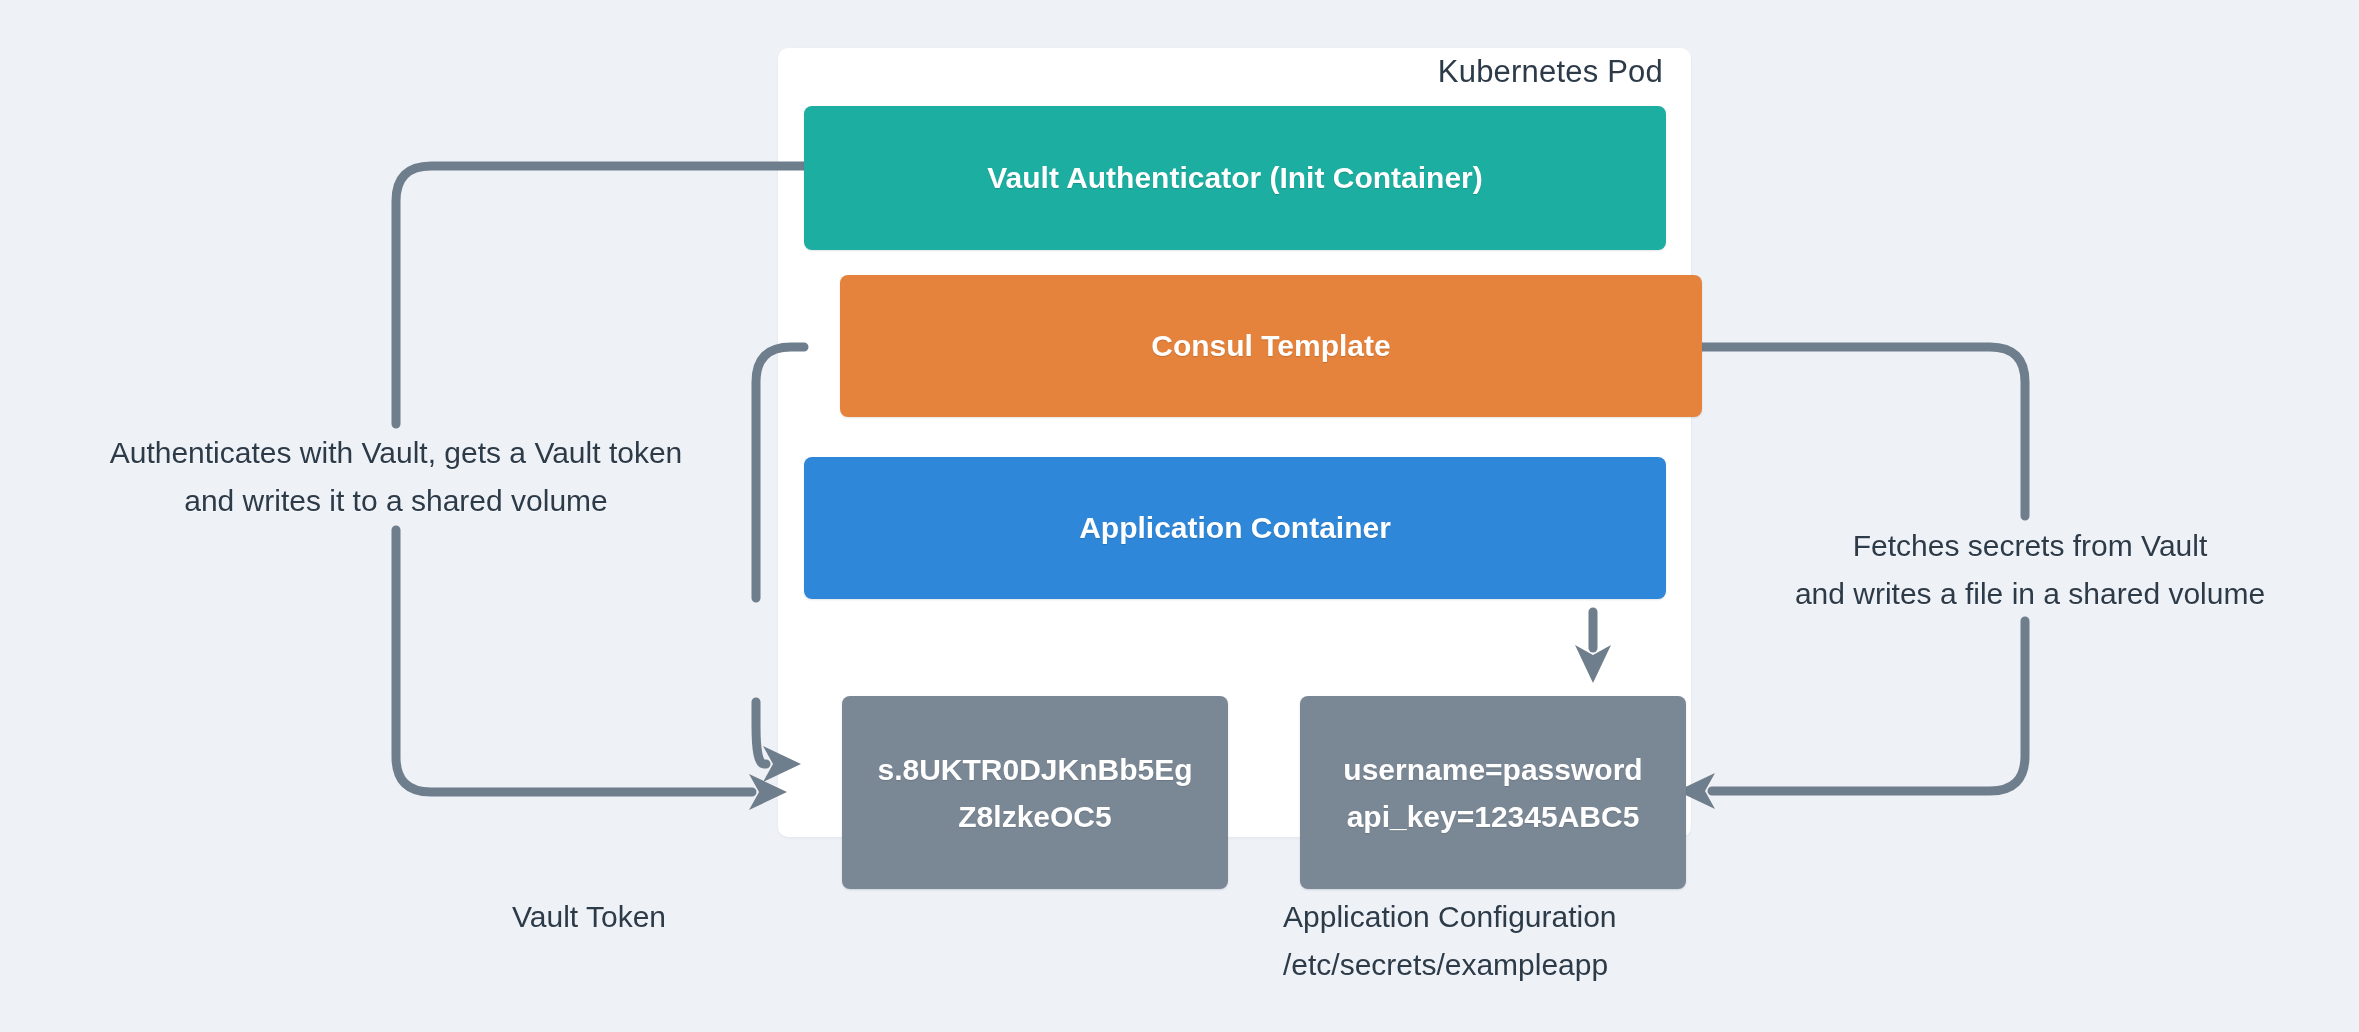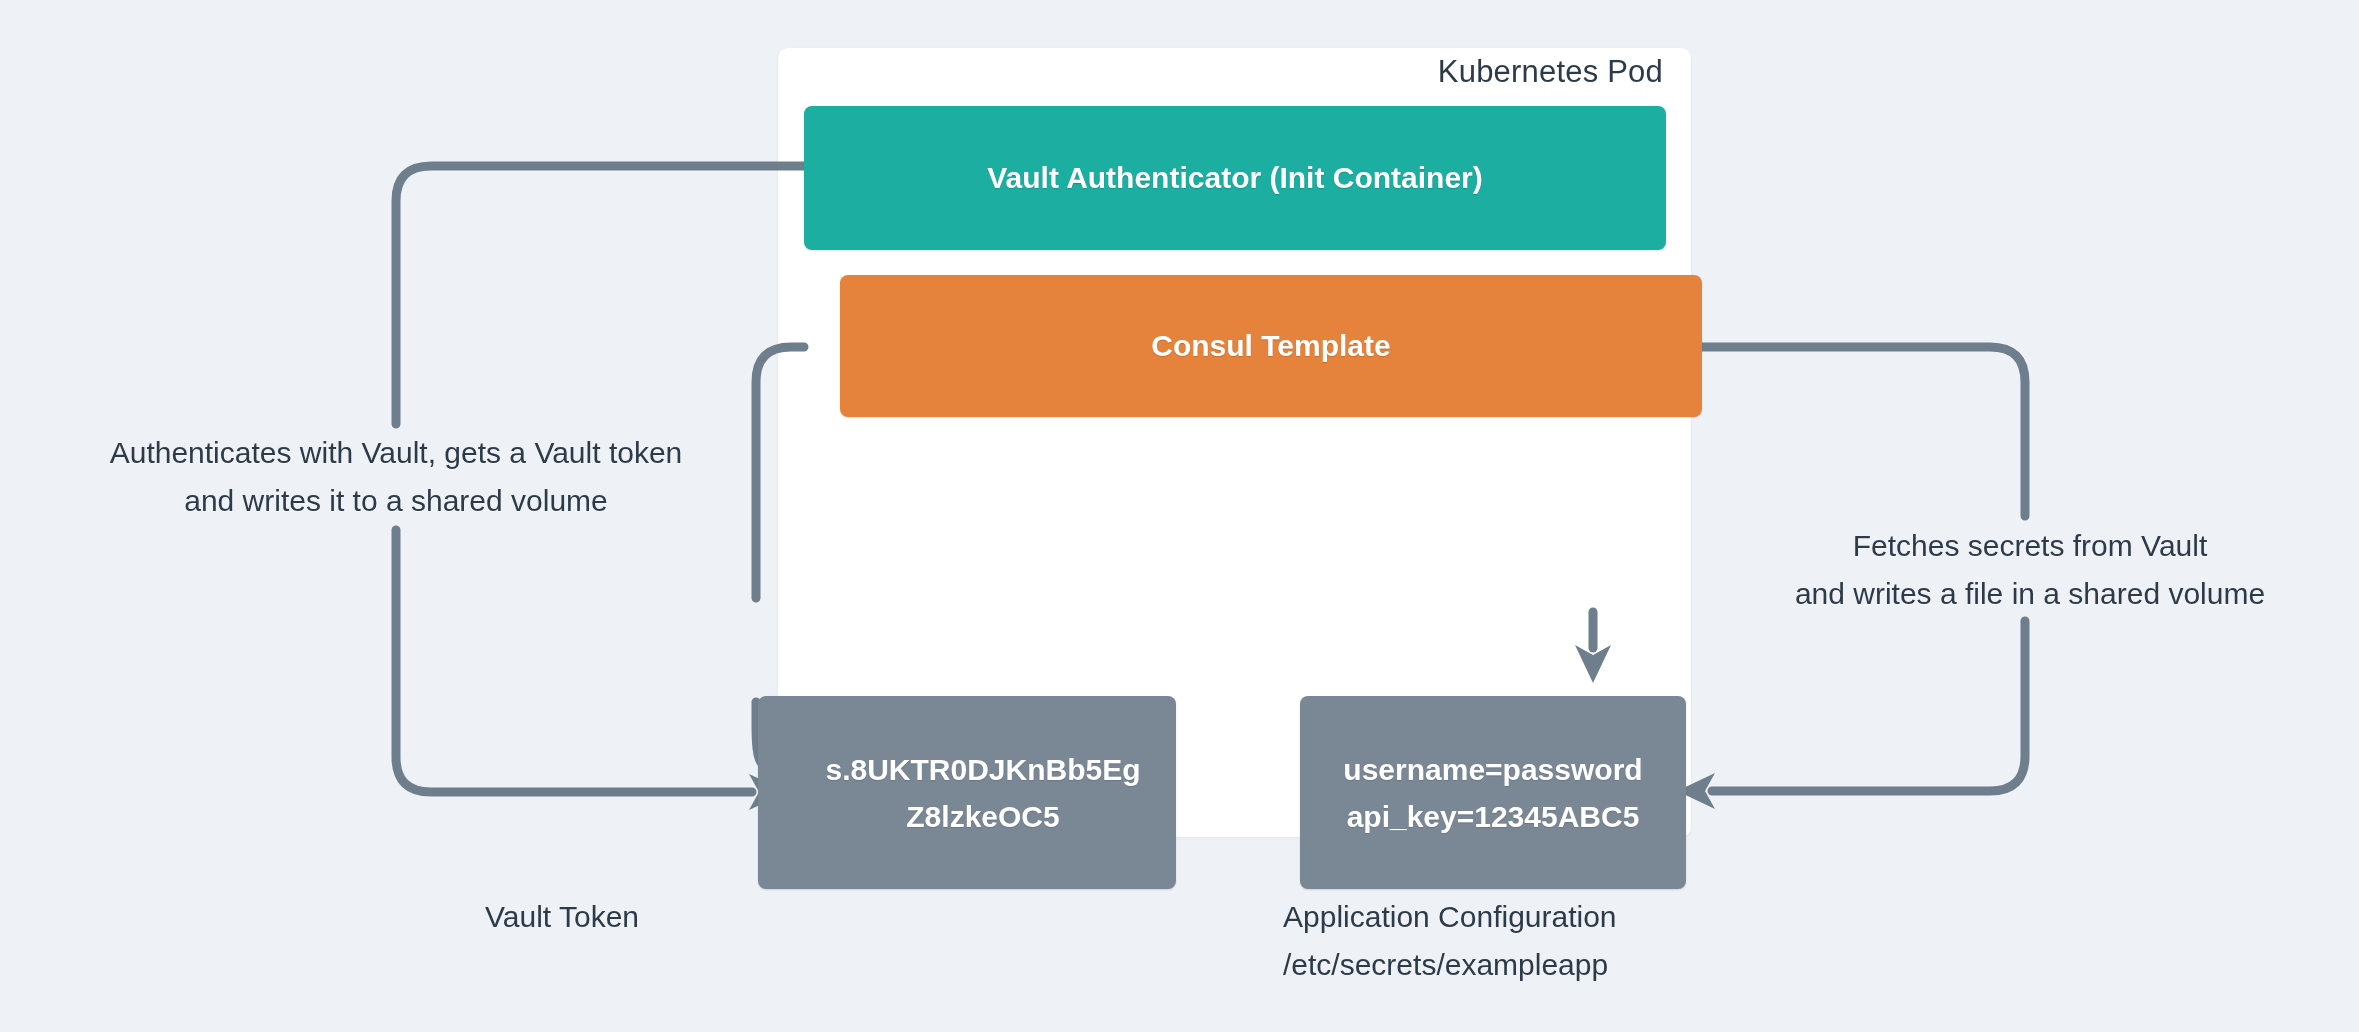--- a/index.html
+++ b/index.html
@@ -34,28 +34,28 @@
   .cbox.orange{top:275px;height:142px;background:var(--orange,#e5823b);margin-left:36px;}
   .cbox.blue{top:457px;height:142px;background:var(--blue,#2e87d8);}
   .filebox{
     position:absolute;top:696px;width:386px;height:193px;border-radius:8px;
     background:var(--filebox,#7a8794);
     display:flex;flex-direction:column;align-items:center;justify-content:center;
     color:#fff;font-size:30px;font-weight:700;line-height:47px;
     text-shadow:0 1px 1px rgba(0,0,0,.12);
     box-shadow:0 1px 2px rgba(31,45,61,.15);
   }
-  .filebox.left{left:758px;padding-left:32px;}
+  .filebox.left{left:842px;}
   .filebox.right{left:1292px;margin-left:8px;}
   .caption{
     position:absolute;top:893px;
     font-size:30px;font-weight:500;color:var(--ink,#2d3b49);line-height:48px;
     white-space:nowrap;
   }
-  .caption.left{left:485px;}
+  .caption.left{left:512px;}
   .caption.right{left:1283px;}
   .note{
     position:absolute;text-align:center;
     font-size:30px;font-weight:500;color:var(--ink,#2d3b49);line-height:48px;
     white-space:nowrap;
     text-shadow:0 1px 0 rgba(255,255,255,.5);
   }
   .note.auth{left:40px;width:712px;top:429px;}
   .note.fetch{left:506px;width:500px;top:602px;}
   .note.secrets{left:1730px;width:600px;top:522px;}
@@ -88,20 +88,23 @@
              M 2025 621 L 2025 756 Q 2025 791 1990 791 L 1712 791"></path>
     <path class="flow-path" marker-end="url(#arrow)" d="M 1593 612 L 1593 648"></path>
   </svg>
 
   <div class="cbox teal">
     <span>Vault Authenticator (Init Container)</span>
   </div>
   <div class="cbox orange">
     <span>Consul Template</span>
   </div>
+  <div class="cbox blue">
+    <span>Application Container</span>
+  </div>
 
   <div class="filebox left">
     <span>s.8UKTR0DJKnBb5Eg</span>
     <span>Z8lzkeOC5</span>
   </div>
   <div class="filebox right">
     <span>username=password</span>
     <span>api_key=12345ABC5</span>
   </div>
 

